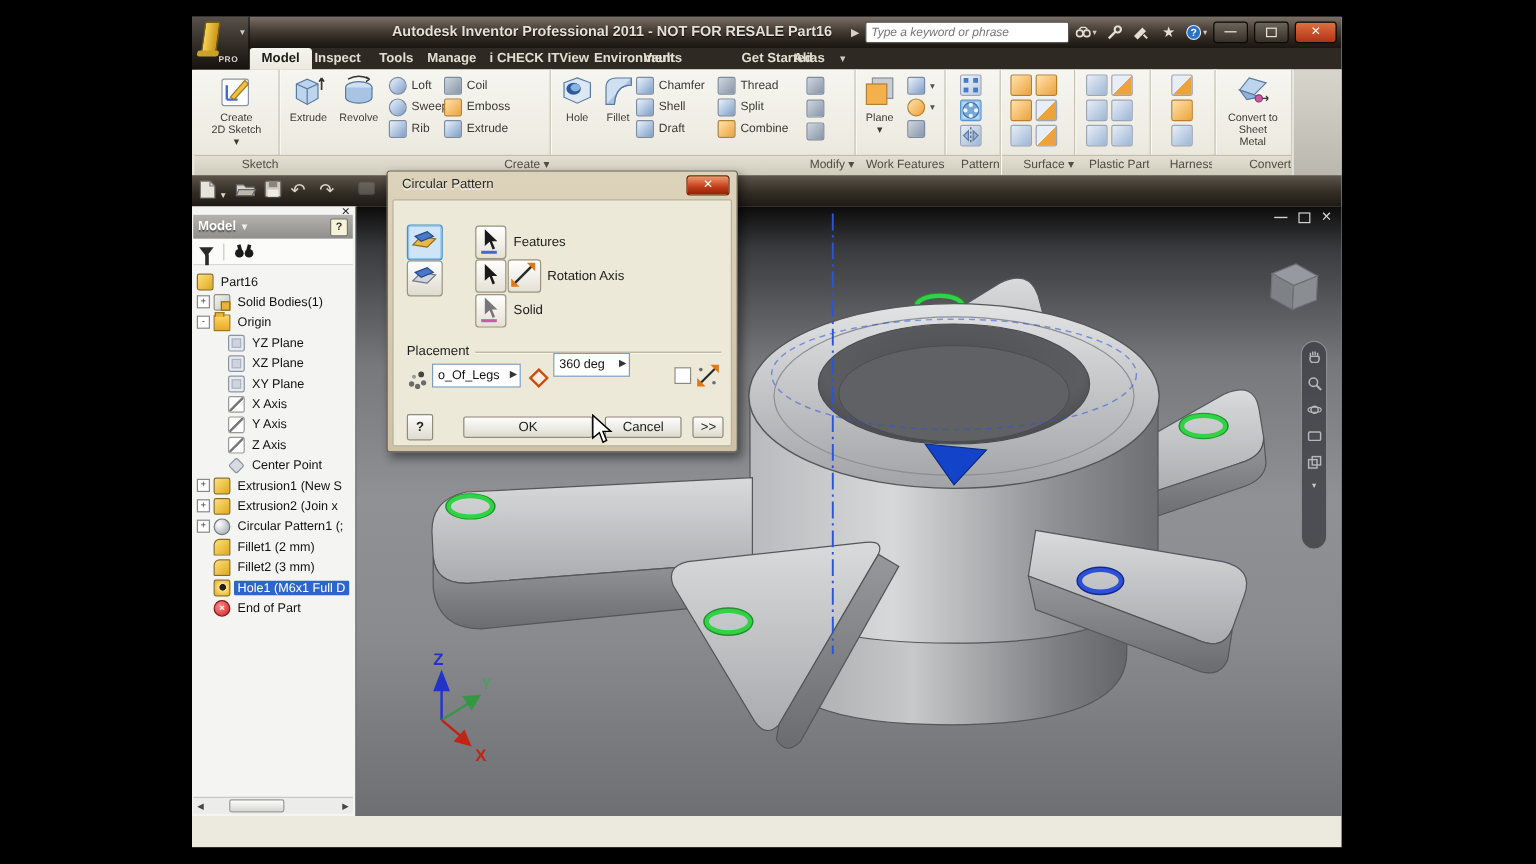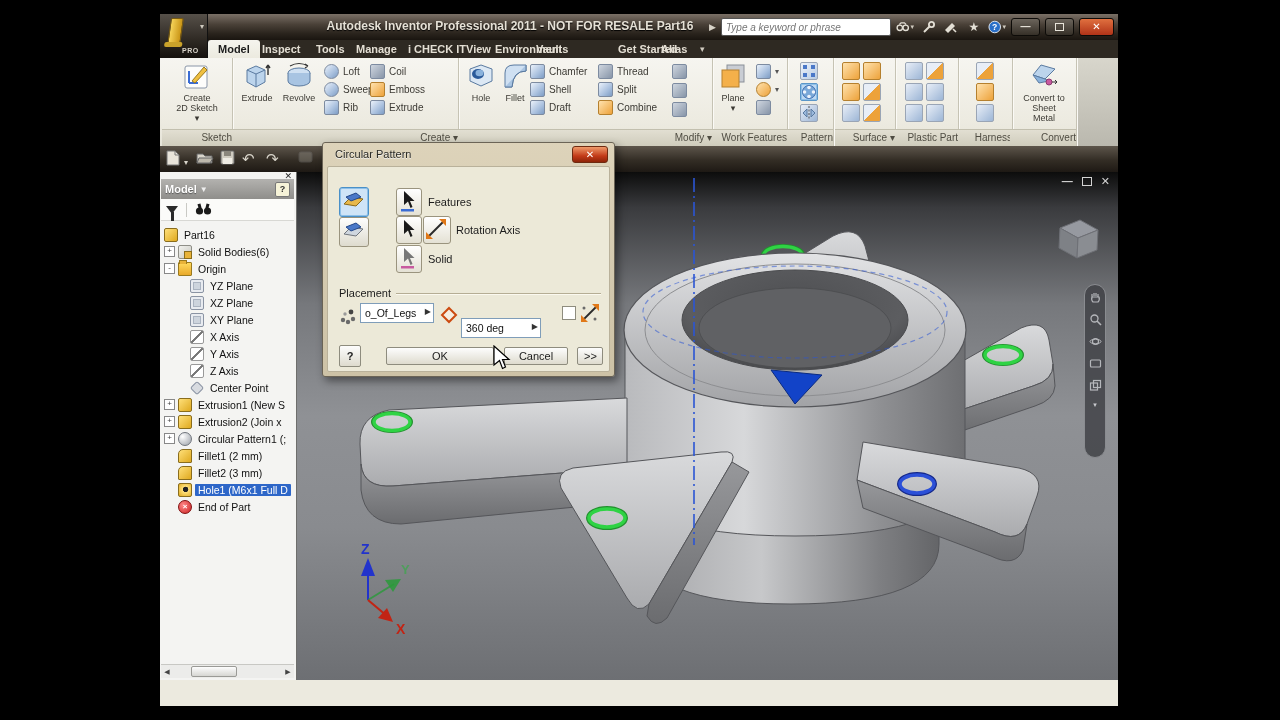--- a/index.html
+++ b/index.html
@@ -493,21 +493,21 @@
             </svg>
       </div>
       <div class="tree" id="tree">
             <div class="trow" style="padding-left: 2px;">
               <span class="tico ti-part"></span>
               <span class="lbl">Part16</span>
             </div>
             <div class="trow" style="padding-left: 2px;">
               <span class="exp">+</span>
               <span class="tico ti-solid"></span>
-              <span class="lbl">Solid Bodies(6)</span>
+              <span class="lbl">Solid Bodies(1)</span>
             </div>
             <div class="trow" style="padding-left: 2px;">
               <span class="exp">-</span>
               <span class="tico ti-folder"></span>
               <span class="lbl">Origin</span>
             </div>
             <div class="trow" style="padding-left: 28px;">
               <span class="tico ti-plane"></span>
               <span class="lbl">YZ Plane</span>
             </div>
@@ -772,21 +772,21 @@
             <circle cx="13" cy="7" r="2.4" fill="#444"></circle>
       </svg>
       <div class="combo" style="left:32px;top:136px;width:74px;">
         <span>o_Of_Legs</span>
             <span class="flyout">▶</span>
       </div>
 
       <svg style="position:absolute;left:112px;top:139px;" width="18" height="18" viewBox="0 0 18 18">
         <polygon points="9,2 16,9 9,16 2,9" fill="#f6ede0" stroke="#cc4a10" stroke-width="2"></polygon>
       </svg>
-      <div class="combo" style="left:133px;top:151px;width:80px;">
+      <div class="combo" style="left:133px;top:127px;width:64px;">
         <span>360 deg</span>
             <span class="flyout">▶</span>
       </div>
 
       <span class="chk" style="left:234px;top:139px;"></span>
       <svg style="position:absolute;left:251px;top:135px;" width="22" height="22" viewBox="0 0 22 22">
         <line x1="4" y1="18" x2="18" y2="4" stroke="#2a2a2a" stroke-width="1.8"></line>
             <polygon points="13,2 20,2 20,9" fill="#e07818"></polygon>
             <polygon points="2,13 2,20 9,20" fill="#e07818"></polygon>
             <circle cx="5" cy="6" r="1.5" fill="#6a6a6a"></circle>

